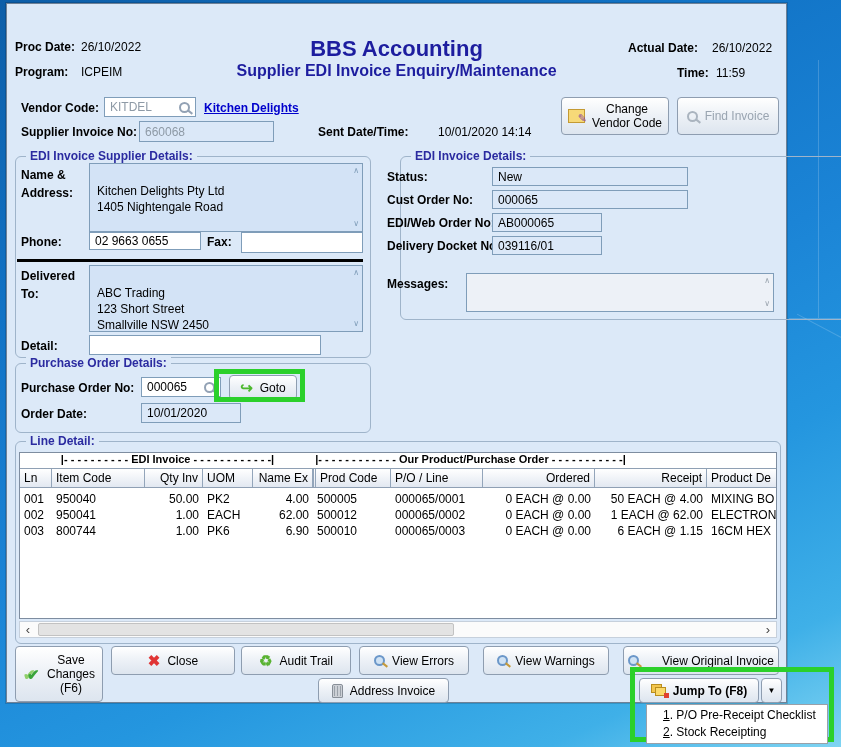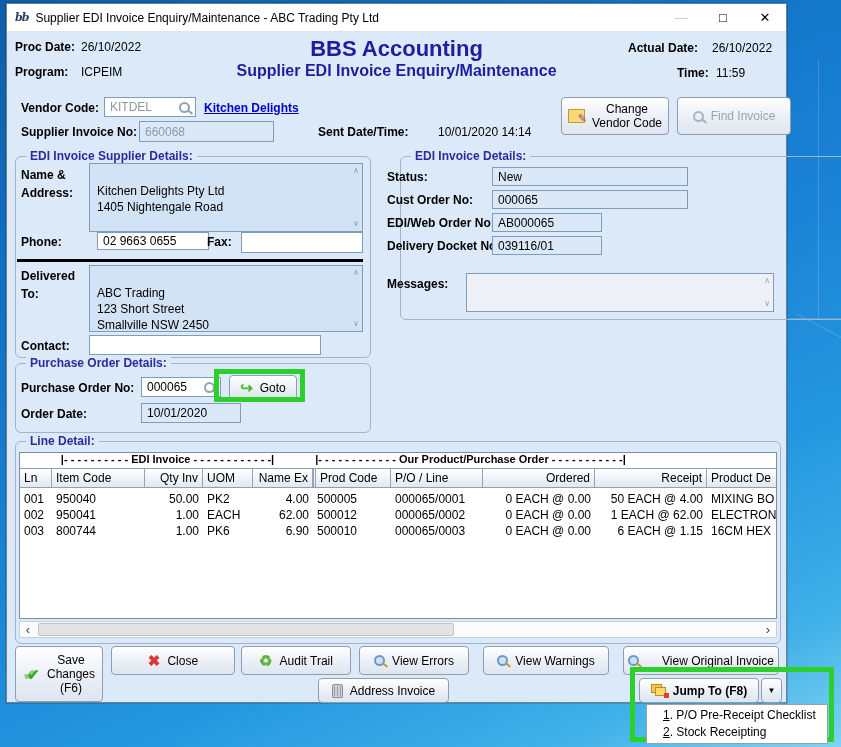--- a/index.html
+++ b/index.html
@@ -90,29 +90,20 @@
 </style>
 </head>
 <body>
 
 <div class="wl" style="left:818px;top:60px;width:1px;height:258px"></div>
 <div class="wl" style="left:789px;top:318px;width:52px;height:1px"></div>
 <div class="wl" style="left:793px;top:330px;width:70px;height:1px;transform:rotate(28deg)"></div>
 
 <div class="window">
 
-  <div class="titlebar">
-    <span class="applogo">bb</span>
-    <span>Supplier EDI Invoice Enquiry/Maintenance - ABC Trading Pty Ltd</span>
-    <span class="wincontrols">
-      <span class="winbtn dim">—</span>
-      <span class="winbtn">□</span>
-      <span class="winbtn">✕</span>
-    </span>
-  </div>
 
   <span class="lbl" style="left:8px;top:36px">Proc Date:</span>
   <span class="val" style="left:74px;top:36px">26/10/2022</span>
   <span class="lbl" style="left:8px;top:61px">Program:</span>
   <span class="val" style="left:74px;top:61px">ICPEIM</span>
   <div class="navy1">BBS Accounting</div>
   <div class="navy2">Supplier EDI Invoice Enquiry/Maintenance</div>
   <span class="lbl" style="left:621px;top:37px">Actual Date:</span>
   <span class="val" style="left:705px;top:37px">26/10/2022</span>
   <span class="lbl" style="left:670px;top:62px">Time:</span>
@@ -130,57 +121,57 @@
     <span>660068</span>
   </div>
   <span class="lbl" style="left:311px;top:121px">Sent Date/Time:</span>
   <span class="val" style="left:431px;top:121px">10/01/2020 14:14</span>
 
   <div class="btn" style="left:554px;top:93px;width:108px;height:38px">
     <span class="note"><span class="pencil">✎</span></span>
     <span>Change
 Vendor Code</span>
   </div>
-  <div class="btn disabled" style="left:670px;top:93px;width:114px;height:38px">
+  <div class="btn disabled" style="left:670px;top:93px;width:102px;height:38px">
     <span class="mag dim"></span>
     <span>Find Invoice</span>
   </div>
 
   <div class="group" style="left:8px;top:152px;width:356px;height:202px">
     <span class="legend">EDI Invoice Supplier Details:</span>
   </div>
   <span class="lbl" style="left:14px;top:162px;line-height:18px">Name &amp;
 Address:</span>
   <div class="tbox" style="left:82px;top:159px;width:274px;height:69px">
     <span>Kitchen Delights Pty Ltd
 1405 Nightengale Road
 
 COFFS HARBOUR NSW 2450</span>
     <span class="sup">∧</span>
     <span class="sdn">∨</span>
   </div>
   <span class="lbl" style="left:14px;top:231px">Phone:</span>
-  <div class="field" style="left:90px;top:228px;width:112px;height:18px">
+  <div class="field" style="left:82px;top:228px;width:112px;height:18px">
     <span>02 9663 0655</span>
   </div>
   <span class="lbl" style="left:200px;top:231px">Fax:</span>
   <div class="field" style="left:234px;top:228px;width:122px;height:21px">
     <span></span>
   </div>
   <div class="divider" style="left:10px;top:255px;width:346px;height:3px"></div>
   <span class="lbl" style="left:14px;top:263px;line-height:18px">Delivered
 To:</span>
   <div class="tbox" style="left:82px;top:261px;width:274px;height:67px">
     <span>ABC Trading
 123 Short Street
 Smallville NSW 2450</span>
     <span class="sup">∧</span>
     <span class="sdn">∨</span>
   </div>
-  <span class="lbl" style="left:14px;top:335px">Contact:</span>
+  <span class="lbl" style="left:14px;top:335px">Detail:</span>
   <div class="field" style="left:82px;top:331px;width:232px;height:20px">
     <span></span>
   </div>
 
   <div class="group" style="left:393px;top:152px;width:460px;height:164px">
     <span class="legend">EDI Invoice Details:</span>
   </div>
   <span class="lbl" style="left:380px;top:166px">Status:</span>
   <div class="field blue" style="left:485px;top:163px;width:196px;height:19px">
     <span>New</span>

